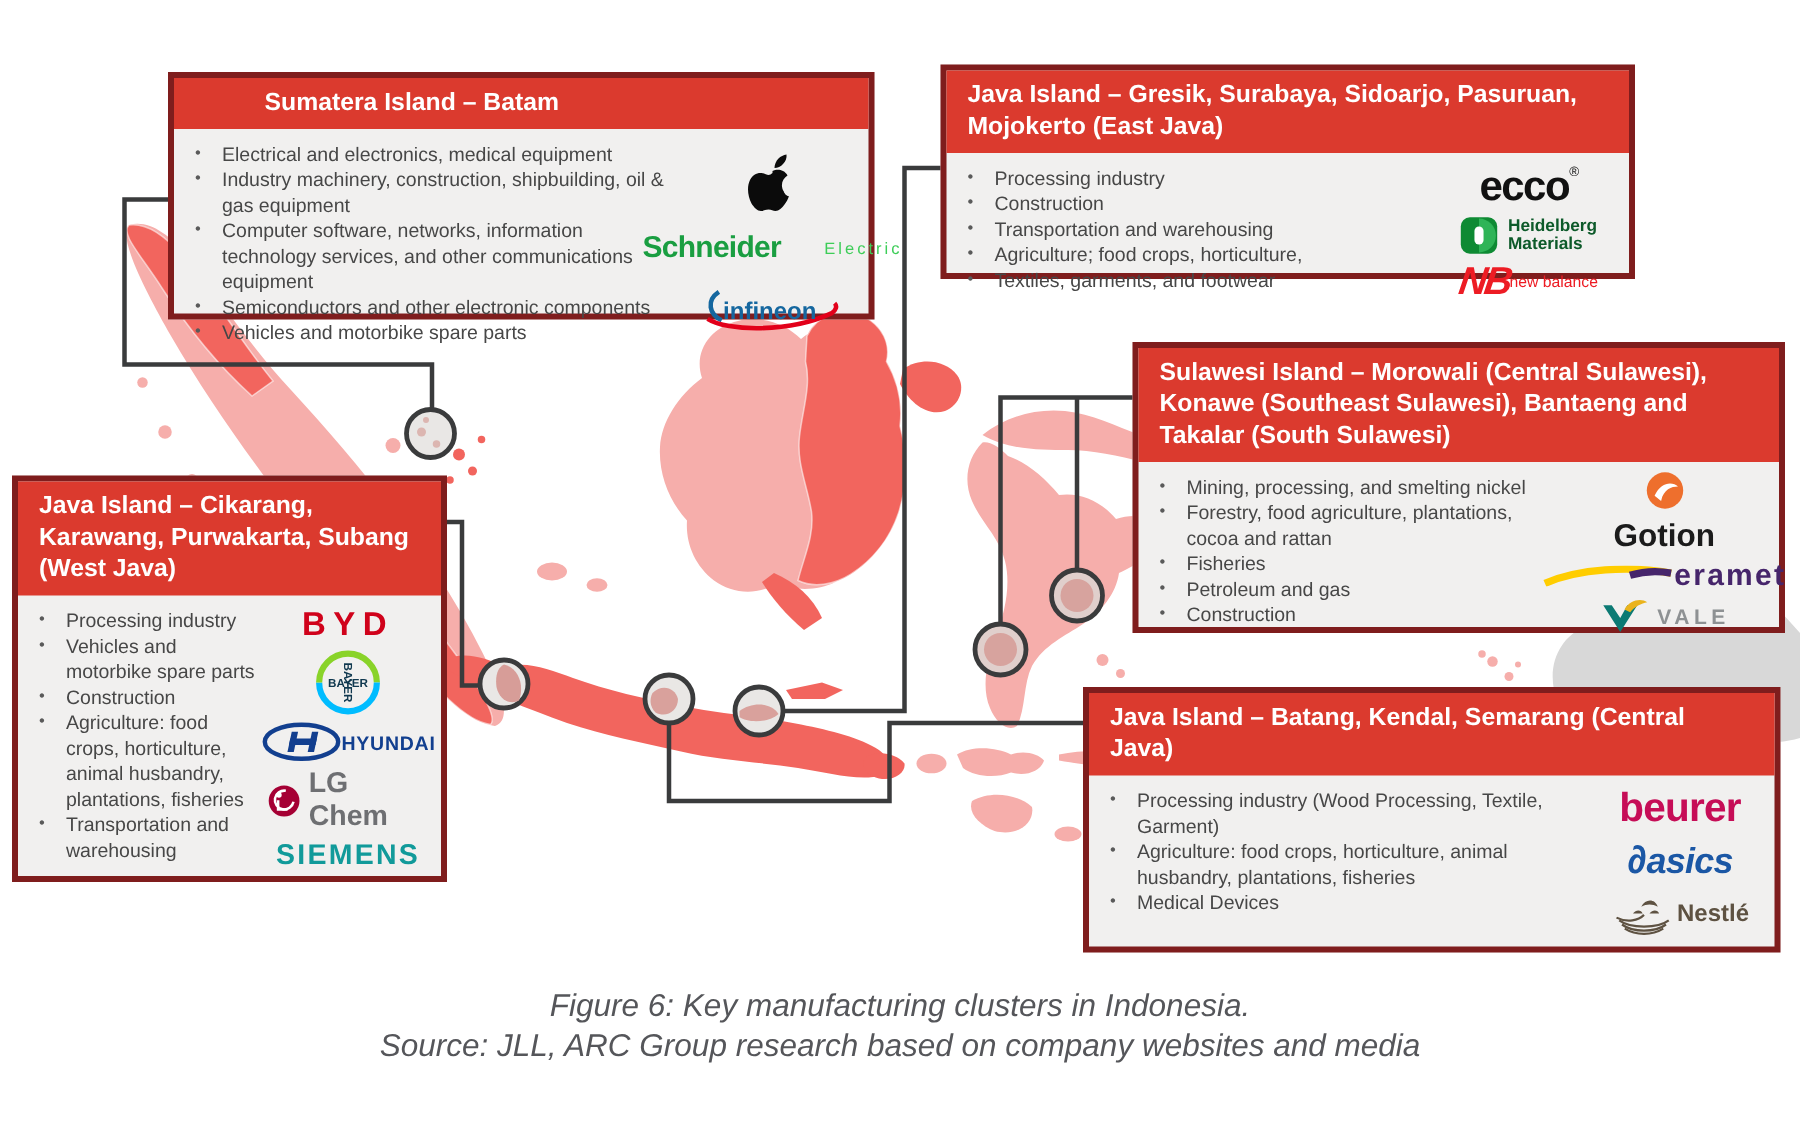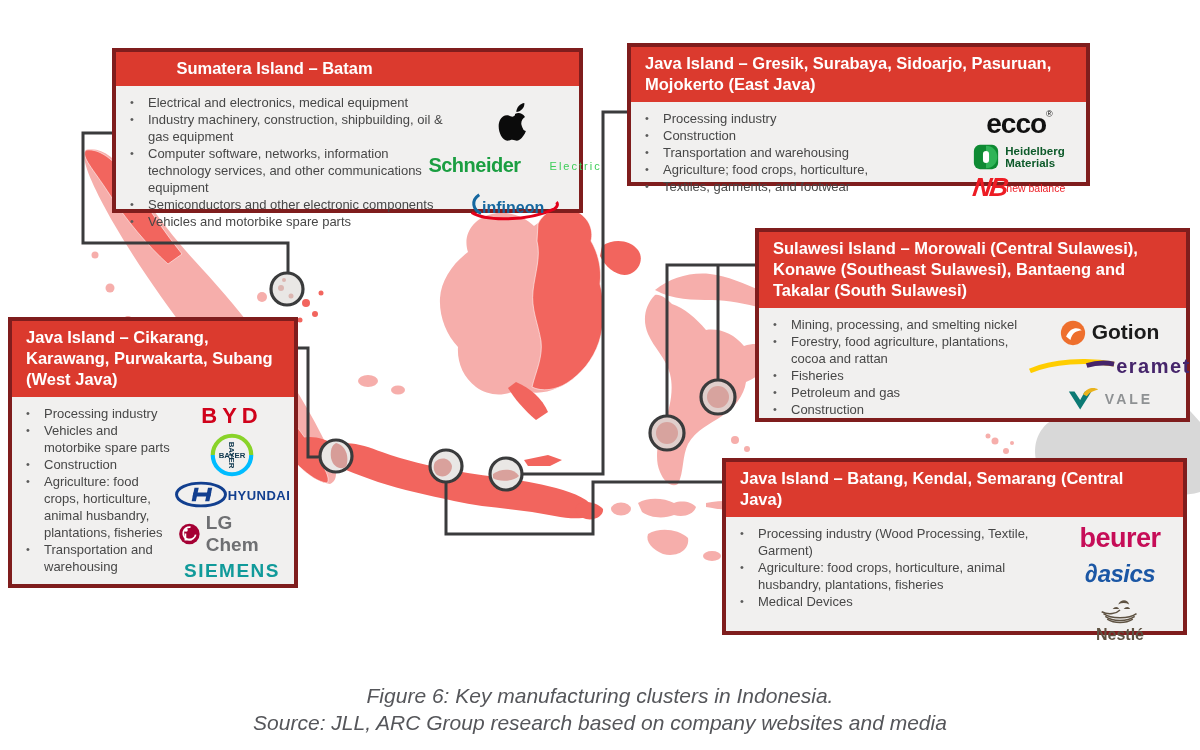--- a/index.html
+++ b/index.html
@@ -40,39 +40,39 @@
   
   .lg{display:flex;align-items:center;line-height:1;}
   .schneider-1{font-size:20px;font-weight:800;color:#1a9e41;letter-spacing:-.5px;}
   .schneider-2{font-size:11px;color:#3dcd58;letter-spacing:2px;margin-top:2px;margin-left:14px;padding-left:15px;}
   .ecco-wrap{font-size:28px;font-weight:900;color:#111;letter-spacing:-1px;display:flex;align-items:flex-start;}
   .ecco-reg{font-size:9px;font-weight:400;margin-top:1px;}
   .heid{display:flex;align-items:center;gap:6px;}
   .heid-txt{font-size:11.5px;font-weight:800;color:#0d5a2a;line-height:12px;}
   .nb-mark{font-size:26px;font-weight:900;font-style:italic;color:#ed1c24;transform:skewX(-8deg);letter-spacing:-2px;}
   .nb-text{font-size:10.5px;color:#ed1c24;margin-top:2px;}
-  .gotion{display:flex;align-items:flex-start;gap:6px;}
+  .gotion{display:flex;align-items:center;gap:6px;flex-direction:column;}
   .gotion-txt{font-size:21px;font-weight:800;color:#1b1b1b;}
   .eramet-txt{font-size:20px;font-weight:700;color:#46256b;letter-spacing:1.5px;}
   .vale{display:flex;align-items:center;gap:5px;}
   .vale-txt{font-size:14px;font-weight:600;color:#8e9193;letter-spacing:3px;}
   .byd-txt{font-size:22px;font-weight:900;color:#d0021b;letter-spacing:5px;}
   .hyundai-txt{font-size:13px;font-weight:800;color:#123f8f;letter-spacing:.5px;margin-top:2px;}
   .lgchem{display:flex;align-items:center;gap:5px;}
   .lgchem-txt{font-size:19px;font-weight:700;color:#6e6f72;}
   .siemens-txt{font-size:19px;font-weight:800;color:#119a9a;letter-spacing:1.5px;}
   .beurer-txt{font-size:27px;font-weight:800;color:#c60d57;letter-spacing:-.5px;}
   .asics{display:flex;align-items:baseline;color:#1b57a5;font-style:italic;}
   .asics-sym{font-size:26px;font-weight:800;}
   .asics-txt{font-size:24px;font-weight:800;letter-spacing:-.5px;}
-  .nestle{display:flex;flex-direction:column;align-items:center;}
+  .nestle{display:flex;align-items:center;}
   .nestle-txt{font-size:16px;font-weight:700;color:#5e5242;margin-top:1px;}
 
   .caption{position:absolute;left:0;top:657px;width:100%;text-align:center;
-           font-style:italic;font-size:21px;line-height:27px;color:#55565a;margin-top:25px;}
+           font-style:italic;font-size:21px;line-height:27px;color:#55565a;}
 </style>
 </head>
 <body>
 
 <div class="stage">
 
   <svg class="map-svg" width="1200" height="750" viewBox="0 0 1200 750">
 
     <path fill="#f6aeab" d="M86,150 C100,146 116,158 128,176 C148,202 168,232 194,260 C218,286 244,316 266,346 C290,378 312,414 328,448 C336,466 340,480 330,484 C312,482 290,458 268,432 C244,404 216,370 190,336 C164,302 136,262 114,224 C98,196 78,158 86,150 Z"></path>
     <path fill="#f2655e" stroke="rgba(255,255,255,.55)" stroke-width="1" d="M86,150 C102,148 118,164 132,184 C148,207 164,232 182,254 L168,264 C148,246 126,220 108,192 C94,170 80,156 86,150 Z"></path>

